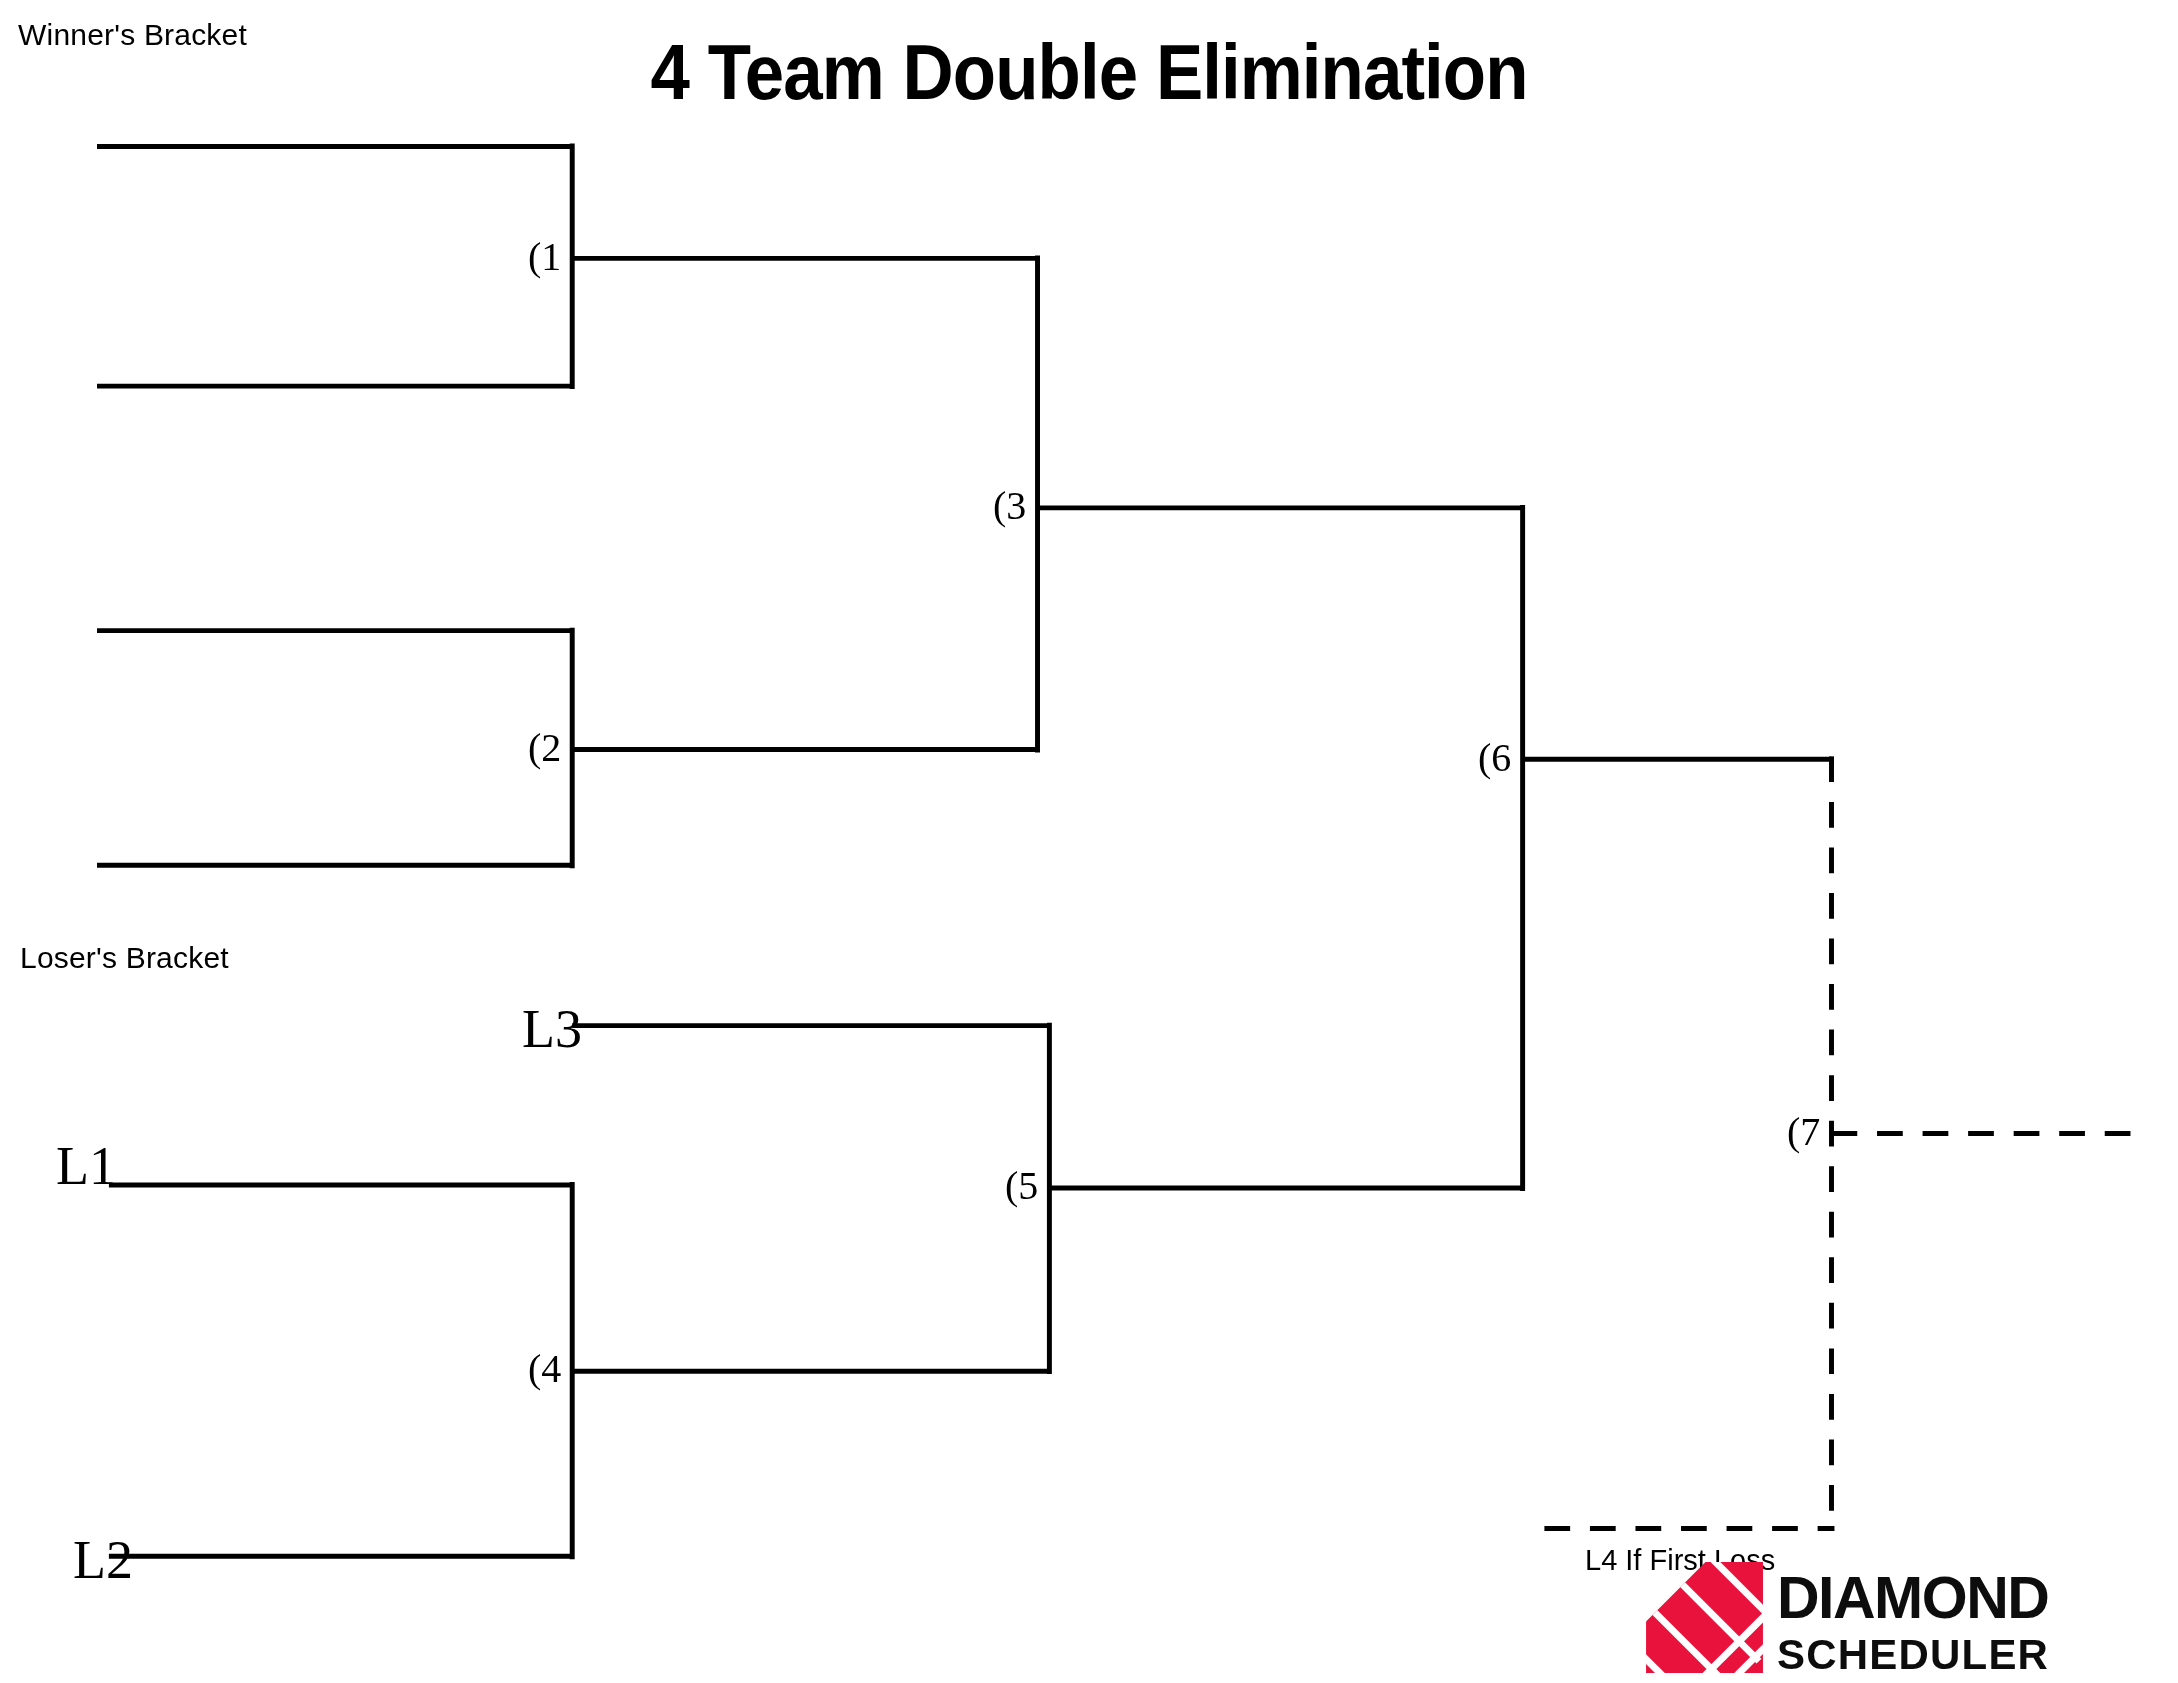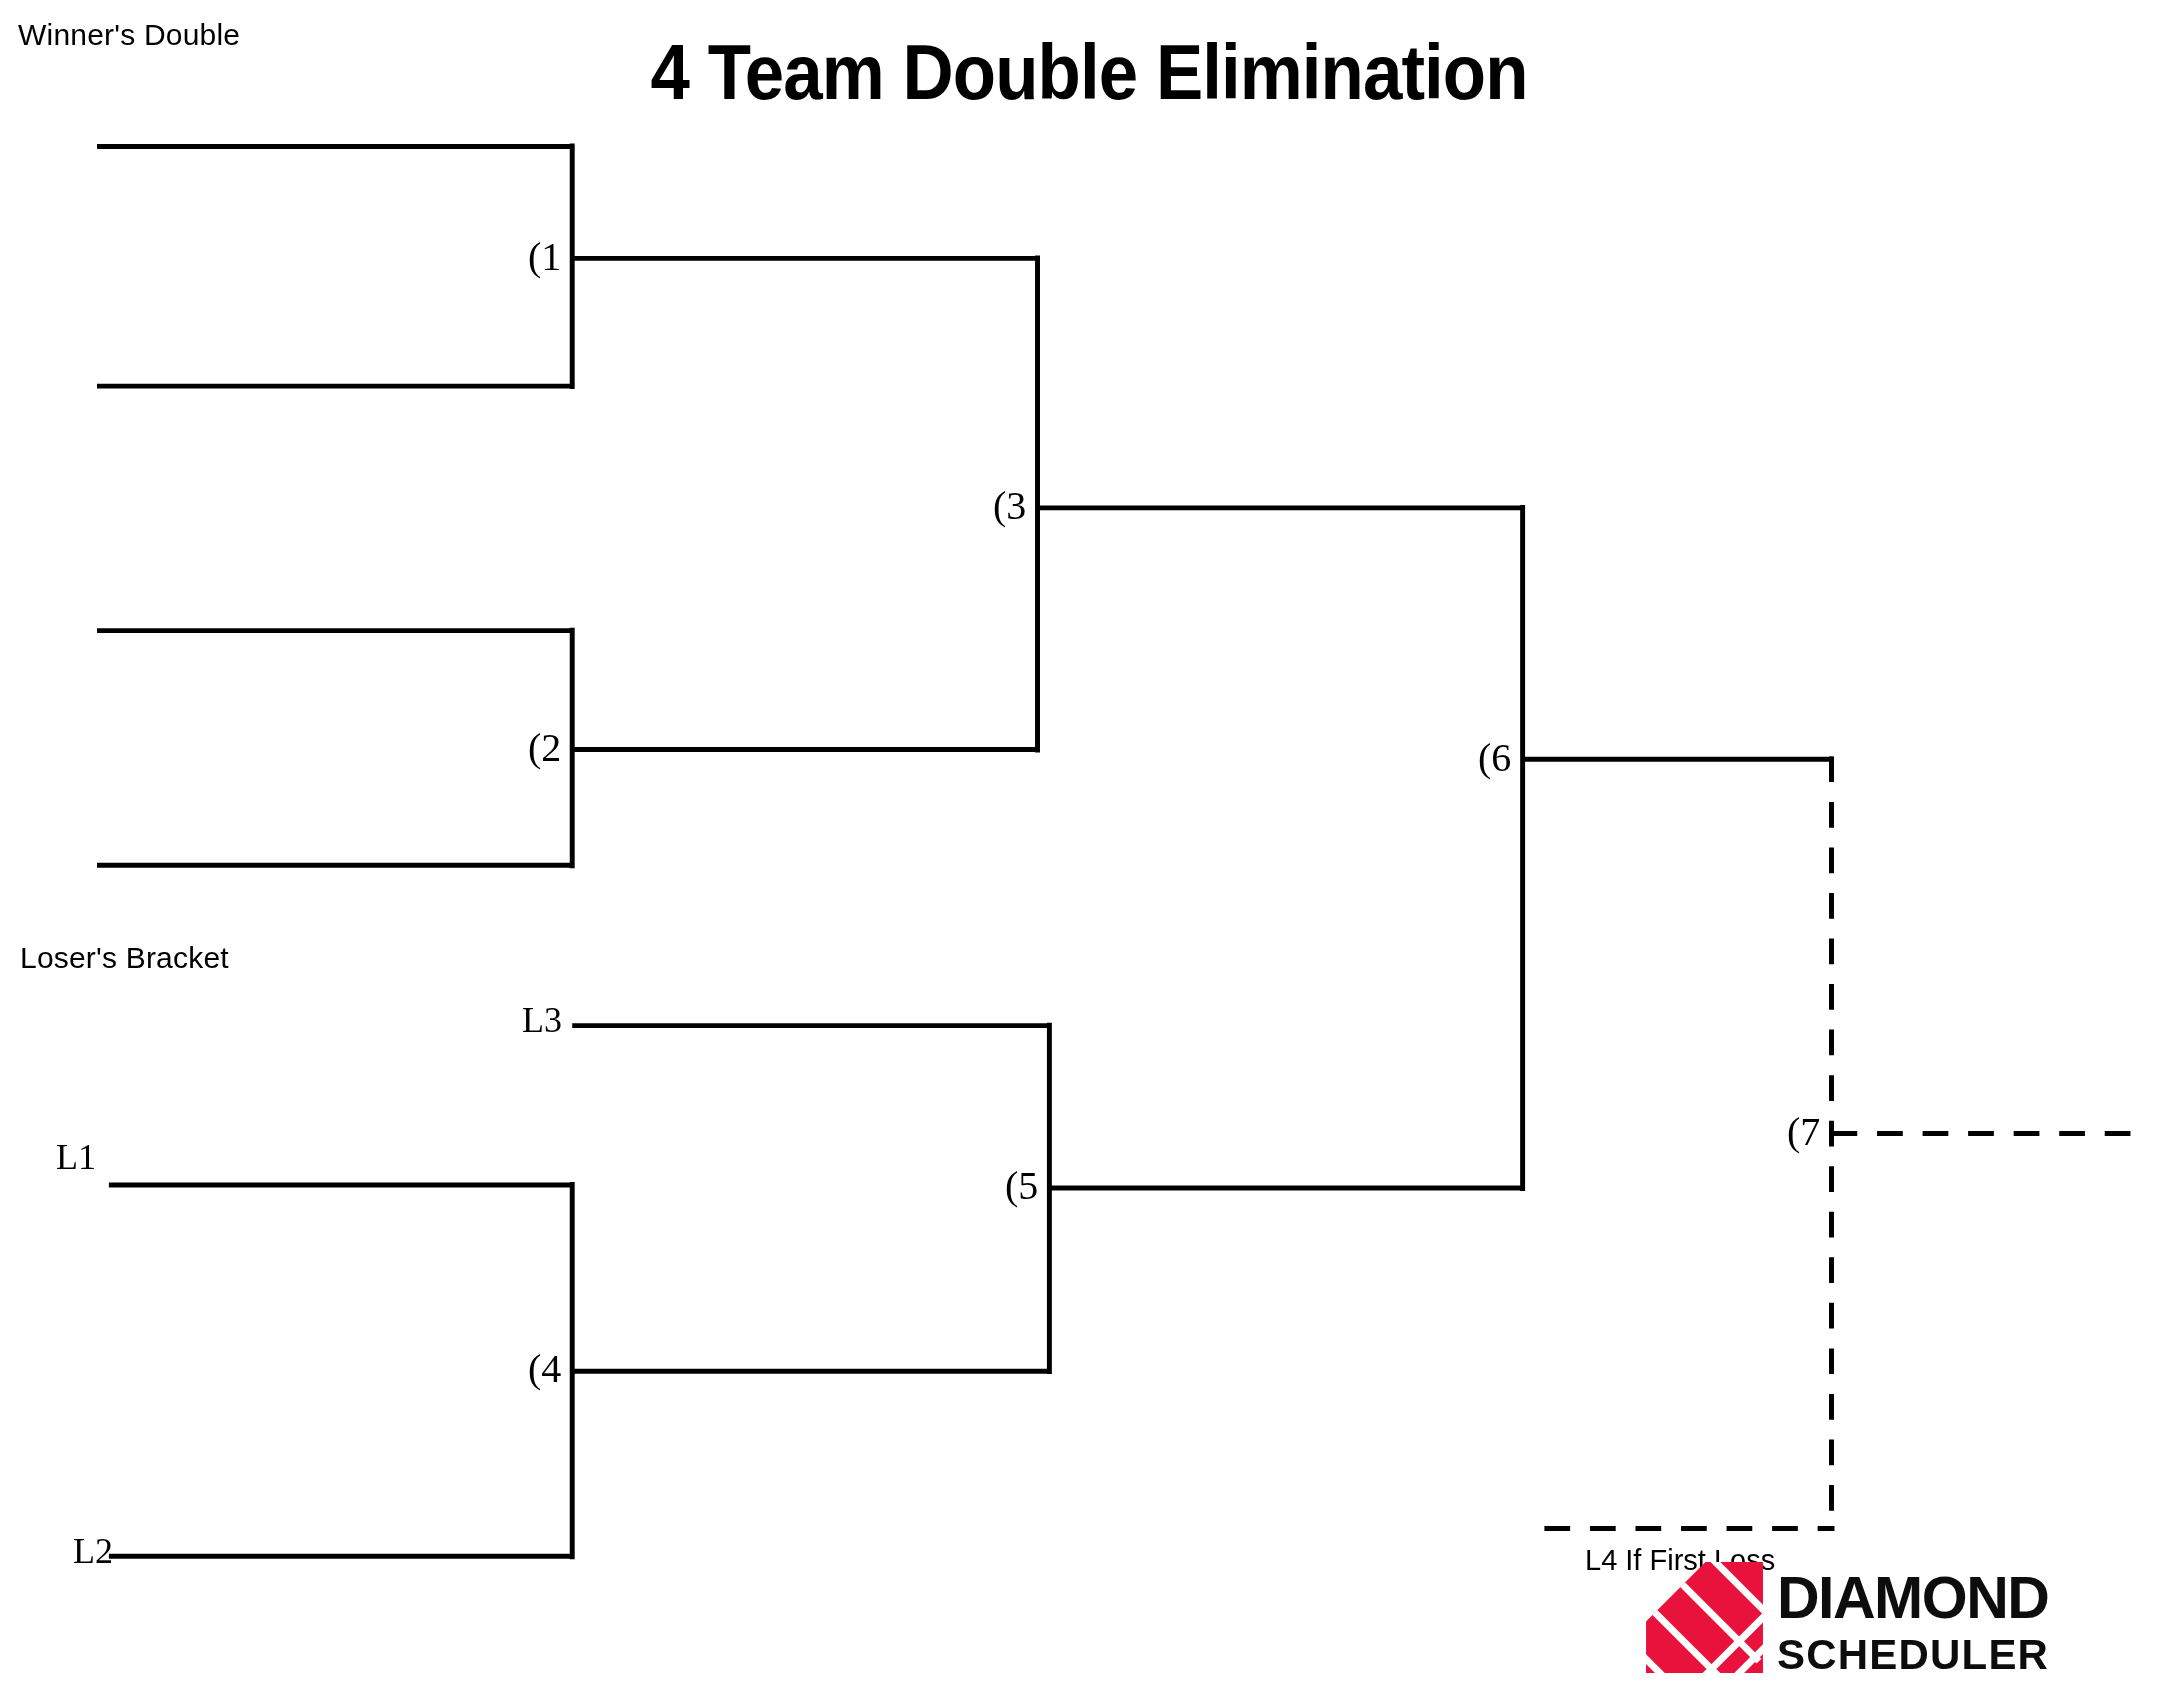--- a/index.html
+++ b/index.html
@@ -40,21 +40,21 @@
   
   .match-label {
     font-family: "Liberation Serif", serif;
     font-size: 40px;
     font-weight: 400;
     line-height: 1;
   }
   
   .seed-label {
     font-family: "Liberation Serif", serif;
-    font-size: 36px;
+    font-size: 54px;
     font-weight: 400;
     line-height: 1;
   }
   
   .caption-label {
     font-family: "Liberation Sans", sans-serif;
     font-size: 29px;
     font-weight: 400;
   }
   #page-title {
@@ -110,21 +110,21 @@
     margin-top: 6px;
   }
 </style>
 </head>
 <body>
 
 <div id="page">
 
   <div id="page-title">4 Team Double Elimination</div>
 
-  <div class="txt section-label" style="left:18px; top:18px;">Winner's Double</div>
+  <div class="txt section-label" style="left:18px; top:18px;">Winner's Bracket</div>
 
   <div class="txt section-label" style="left:20px; top:933px;margin-top:8px;">Loser's Bracket</div>
 
   <svg id="bracket-svg" viewBox="0 0 2200 1700">
 
     <g stroke="#000000" stroke-width="5" fill="none" stroke-linecap="butt">
 
       <line x1="98" y1="148" x2="578" y2="148"></line>
       <line x1="98" y1="390" x2="578" y2="390"></line>
       <line x1="578" y1="145" x2="578" y2="393"></line>

